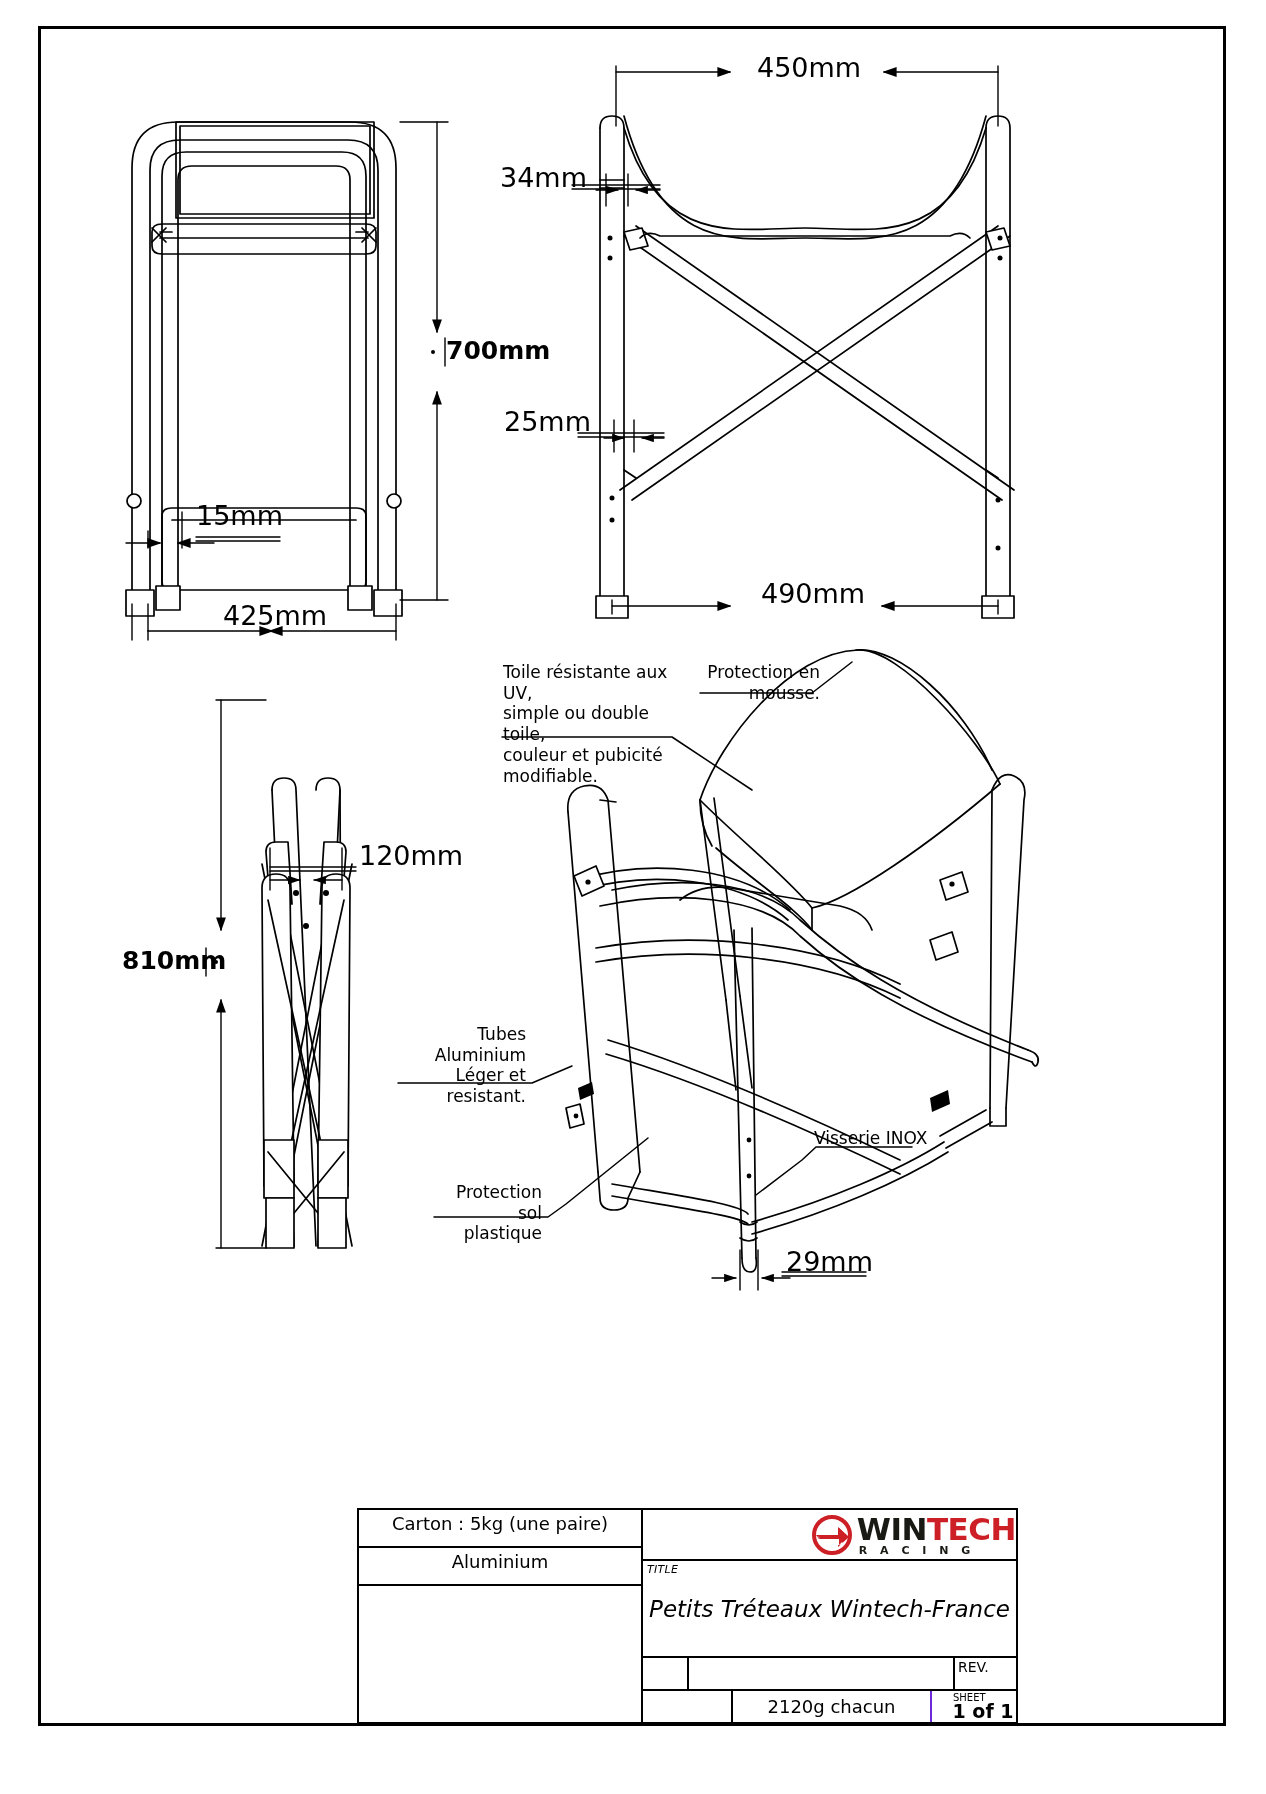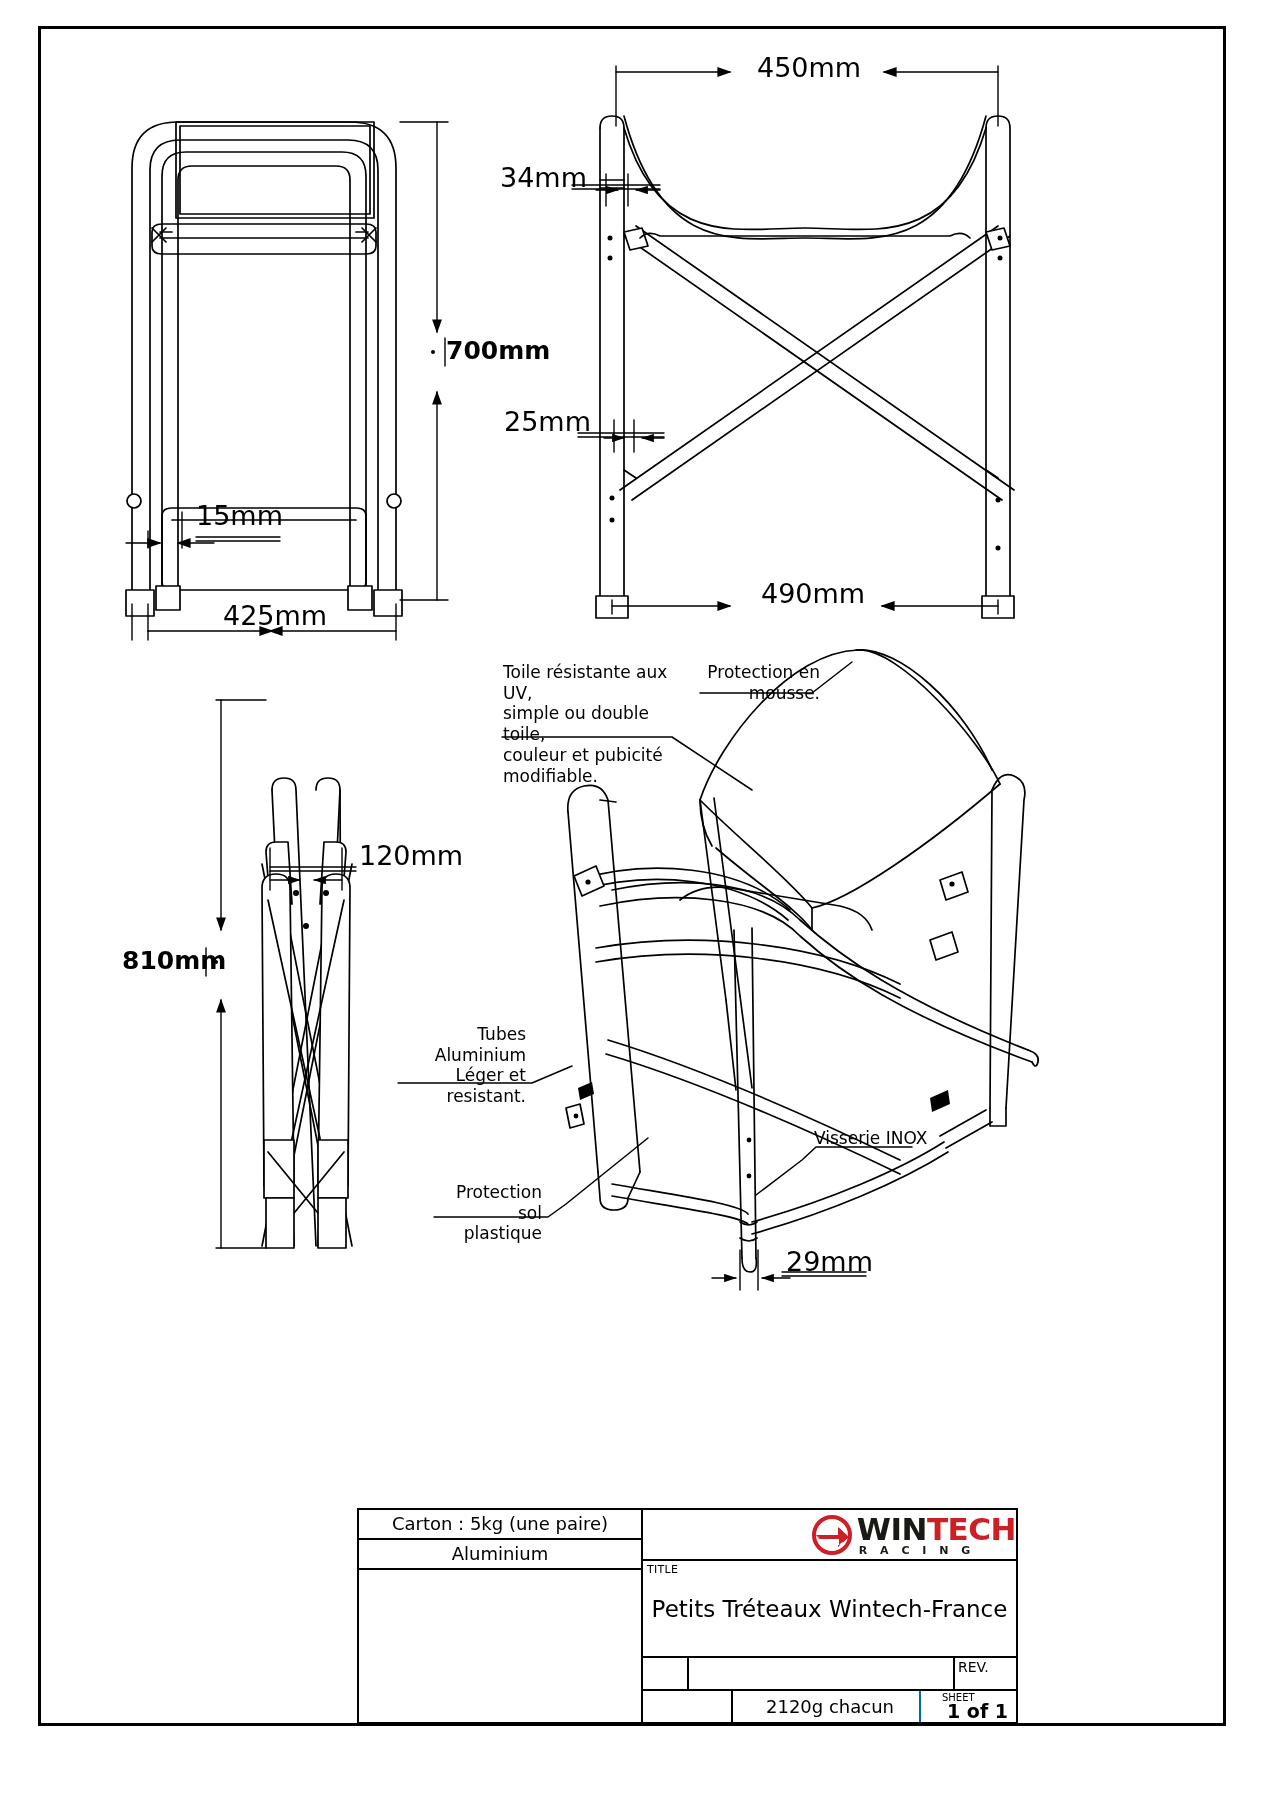--- a/index.html
+++ b/index.html
@@ -70,21 +70,21 @@
     box-sizing: border-box;
     border-right: 2px solid #000;
     display: flex;
     flex-direction: column;
   }
   .tb-left-row {
     border-bottom: 2px solid #000;
     box-sizing: border-box;
     text-align: center;
     font-size: 18px;
-    padding: 3px 0 4px 0;
+    padding: 3px 0 12px 0;
   }
   #tb-left-blank { flex: 1; }
   #tb-right {
     flex: 1;
     display: flex;
     flex-direction: column;
     box-sizing: border-box;
   }
   #tb-logo-cell {
     height: 57px;
@@ -95,20 +95,21 @@
     justify-content: flex-end;
   }
   #tb-title-cell {
     height: 108px;
     border-bottom: 2px solid #000;
     box-sizing: border-box;
     position: relative;
     display: flex;
     align-items: center;
     justify-content: center;
+    font-style: italic;
   }
   #tb-title-label {
     position: absolute;
     left: 4px;
     top: 2px;
     font-size: 11px;
     letter-spacing: 0.3px;
   }
   #tb-title-text { font-size: 23px; }
   #tb-row3 {
@@ -127,26 +128,25 @@
   #tb-rev-label {
     position: absolute; left: 3px; top: 1px; font-size: 14px;
   }
   #tb-row4 {
     flex: 1;
     display: flex;
     box-sizing: border-box;
   }
   #tb-r4-a { width: 90px; border-right: 2px solid #000; box-sizing: border-box; }
   #tb-r4-weight {
-    width: 180px;
-    border-right: 2px solid #0369a1;
+    width: 199px;
+    border-right: 2px solid #6d28d9;
     box-sizing: border-box;
     display: flex; align-items: center; justify-content: center;
     font-size: 18px;
-    margin-left: 8px;
   }
   #tb-r4-sheet {
     flex: 1;
     box-sizing: border-box;
     position: relative;
     display: flex; align-items: center; justify-content: center;
   }
   #tb-sheet-label { position: absolute; left: 21px; top: 1px; font-size: 10px; }
   #tb-sheet-val { font-size: 19px; padding-top: 9px; padding-left: 18px; font-weight: bold;}
 

